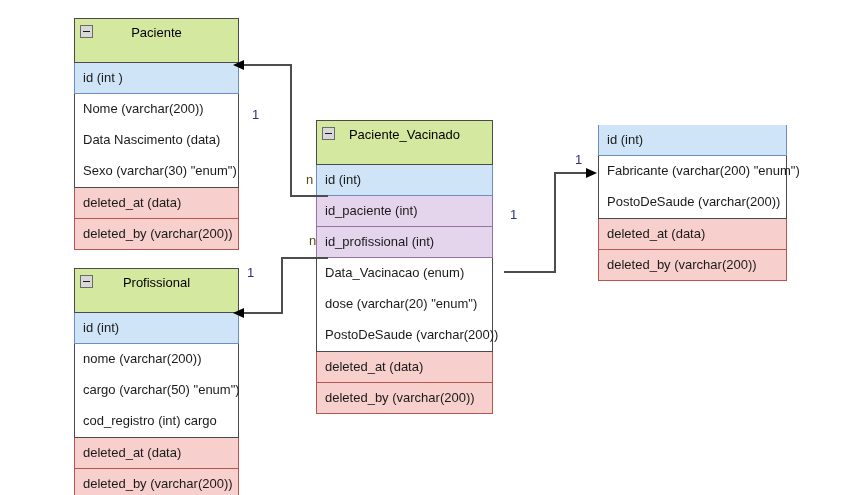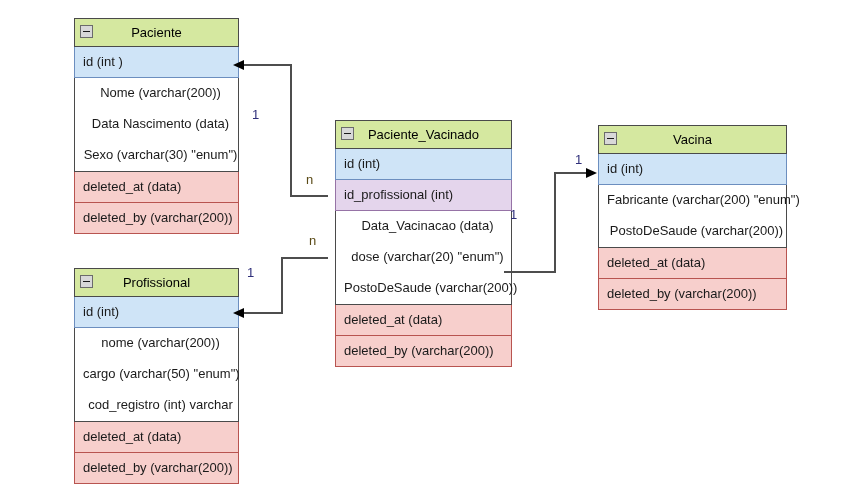--- a/index.html
+++ b/index.html
@@ -20,21 +20,21 @@
   .entity {
     position: absolute;
     box-sizing: border-box;
     background: #ffffff;
   }
   .ent-header {
     position: relative;
     box-sizing: border-box;
     background: #d5e8a0;
     border: 1px solid #4a4a4a;
-    height: 29px;
+    height: 45px;
     line-height: 27px;
     text-align: center;
     font-size: 13px;
     color: #000000;
   }
   .collapse-icon {
     position: absolute;
     left: 5px;
     top: 6px;
     width: 13px;
@@ -80,21 +80,20 @@
   .ent-row.del {
     background: #f7cfcc;
     border-color: #b85450;
   }
   
   .plaingroup {
     box-sizing: border-box;
     border: 1px solid #4a4a4a;
     border-top: none;
     background: #0369a1;
-    text-align: center;
   }
   .plaingroup .ent-row.plain {
     border: none;
     height: 31px;
     line-height: 30px;
   }
 
   
   .line {
     position: absolute;
@@ -148,47 +147,44 @@
 
 <div class="entity" style="left:74px; top:268px; width:165px;">
   <div class="ent-header">
     <span class="collapse-icon"></span>
     <span>Profissional</span>
   </div>
   <div class="ent-row pk">id (int)</div>
   <div class="plaingroup">
     <div class="ent-row plain">nome (varchar(200))</div>
     <div class="ent-row plain">cargo (varchar(50) "enum")</div>
-    <div class="ent-row plain">cod_registro (int) varchar</div>
-  </div>
-  <div class="ent-row del">deleted_at (data)</div>
-  <div class="ent-row del">deleted_by (varchar(200))</div>
-</div>
-
-<div class="entity" style="left:335px; top:120px; width:177px;">
+    <div class="ent-row plain">cod_registro (int) cargo</div>
+  </div>
+  <div class="ent-row del">deleted_at (data)</div>
+  <div class="ent-row del">deleted_by (varchar(200))</div>
+</div>
+
+<div class="entity" style="left:316px; top:120px; width:177px;">
   <div class="ent-header">
     <span class="collapse-icon"></span>
     <span>Paciente_Vacinado</span>
   </div>
   <div class="ent-row pk">id (int)</div>
+  <div class="ent-row fk">id_paciente (int)</div>
   <div class="ent-row fk">id_profissional (int)</div>
   <div class="plaingroup">
-    <div class="ent-row plain">Data_Vacinacao (data)</div>
+    <div class="ent-row plain">Data_Vacinacao (enum)</div>
     <div class="ent-row plain">dose (varchar(20) "enum")</div>
     <div class="ent-row plain">PostoDeSaude (varchar(200))</div>
   </div>
   <div class="ent-row del">deleted_at (data)</div>
   <div class="ent-row del">deleted_by (varchar(200))</div>
 </div>
 
 <div class="entity" style="left:598px; top:125px; width:189px;">
-  <div class="ent-header">
-    <span class="collapse-icon"></span>
-    <span>Vacina</span>
-  </div>
   <div class="ent-row pk">id (int)</div>
   <div class="plaingroup">
     <div class="ent-row plain">Fabricante (varchar(200) "enum")</div>
     <div class="ent-row plain">PostoDeSaude (varchar(200))</div>
   </div>
   <div class="ent-row del">deleted_at (data)</div>
   <div class="ent-row del">deleted_by (varchar(200))</div>
 </div>
 
 <div>

